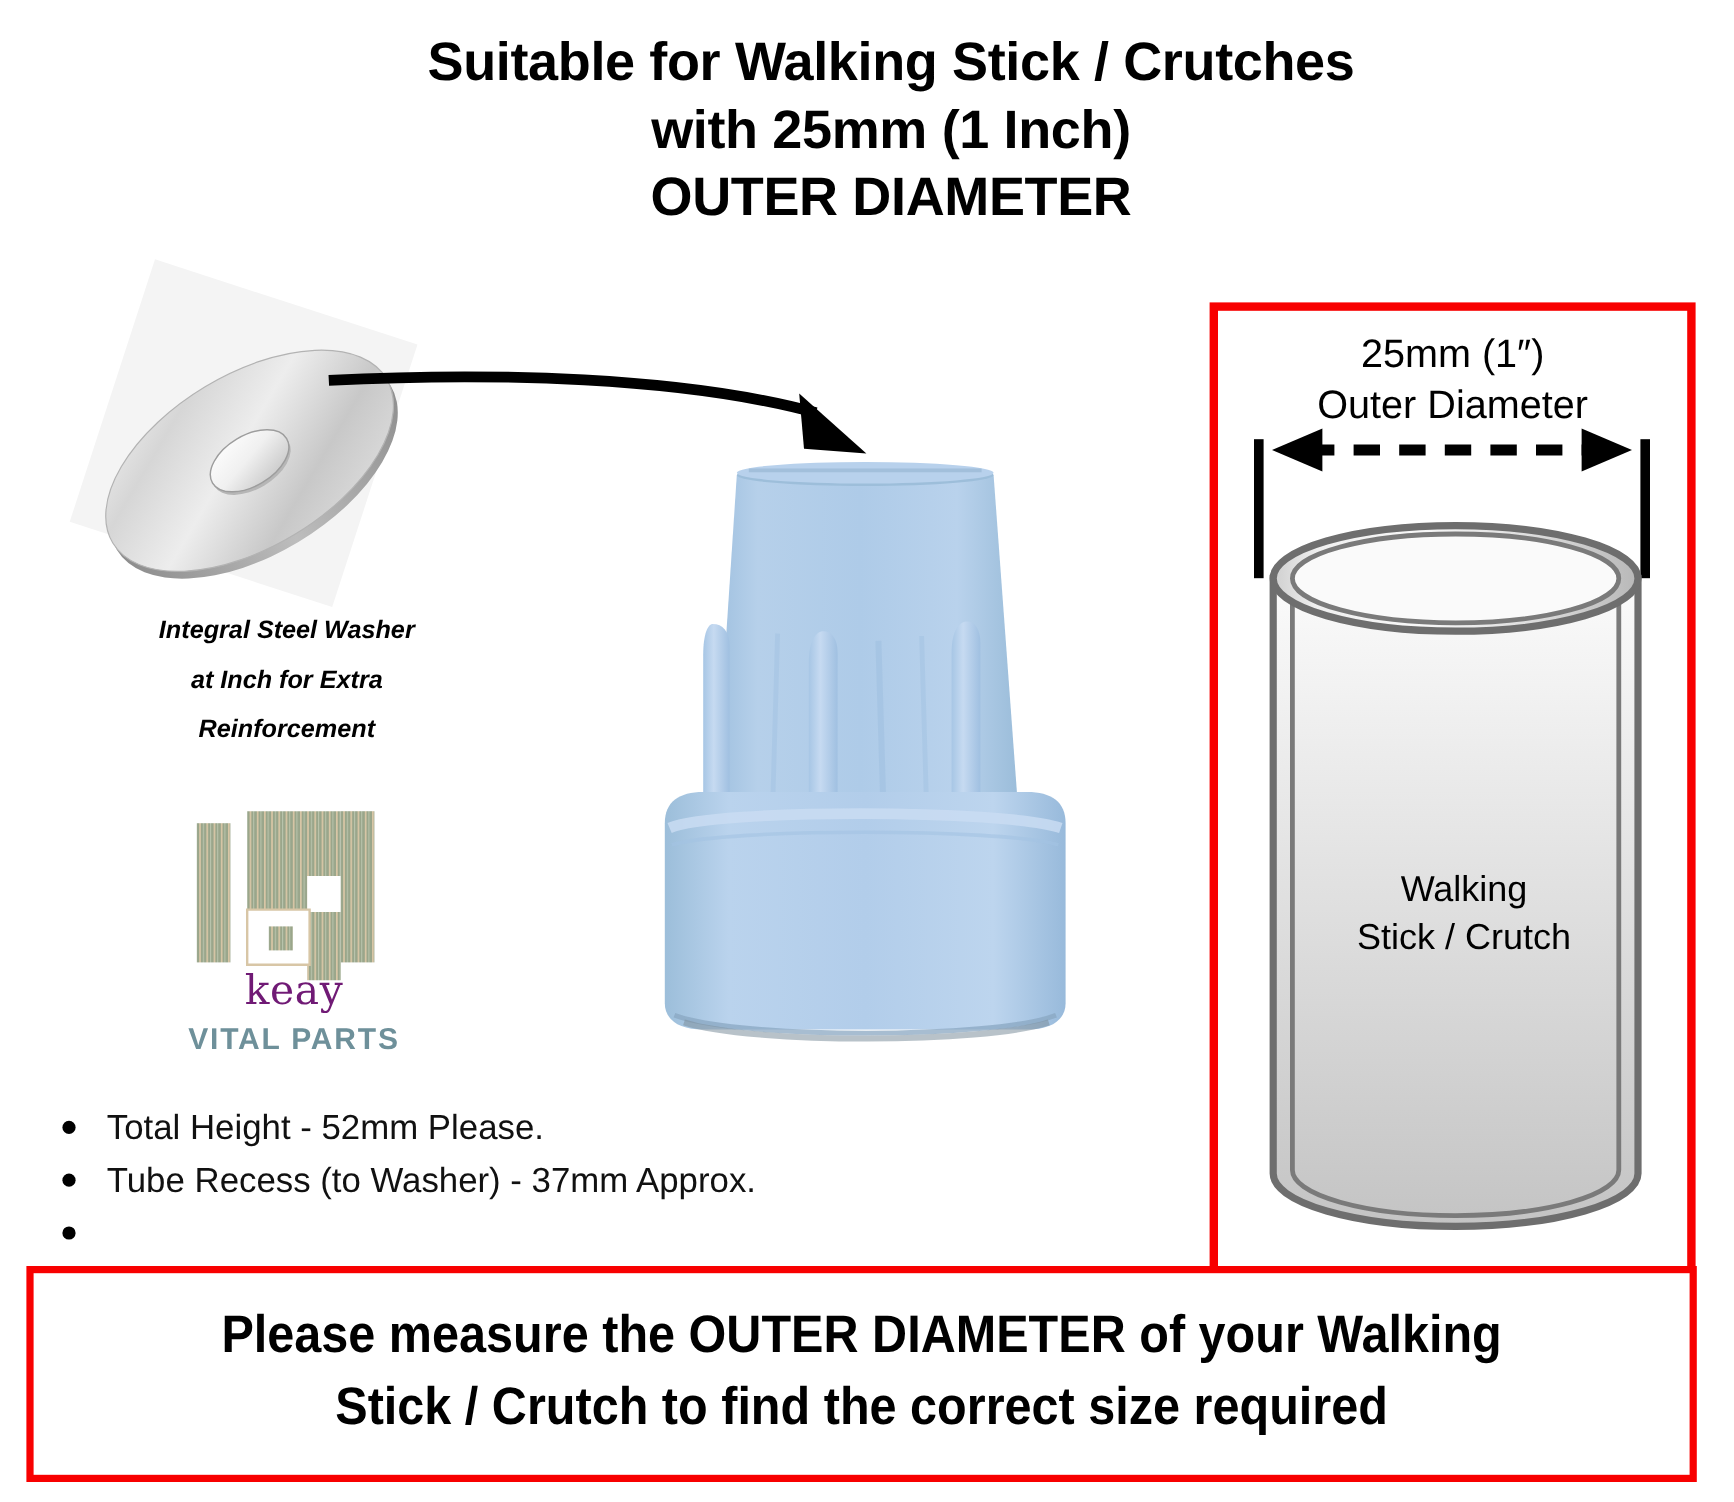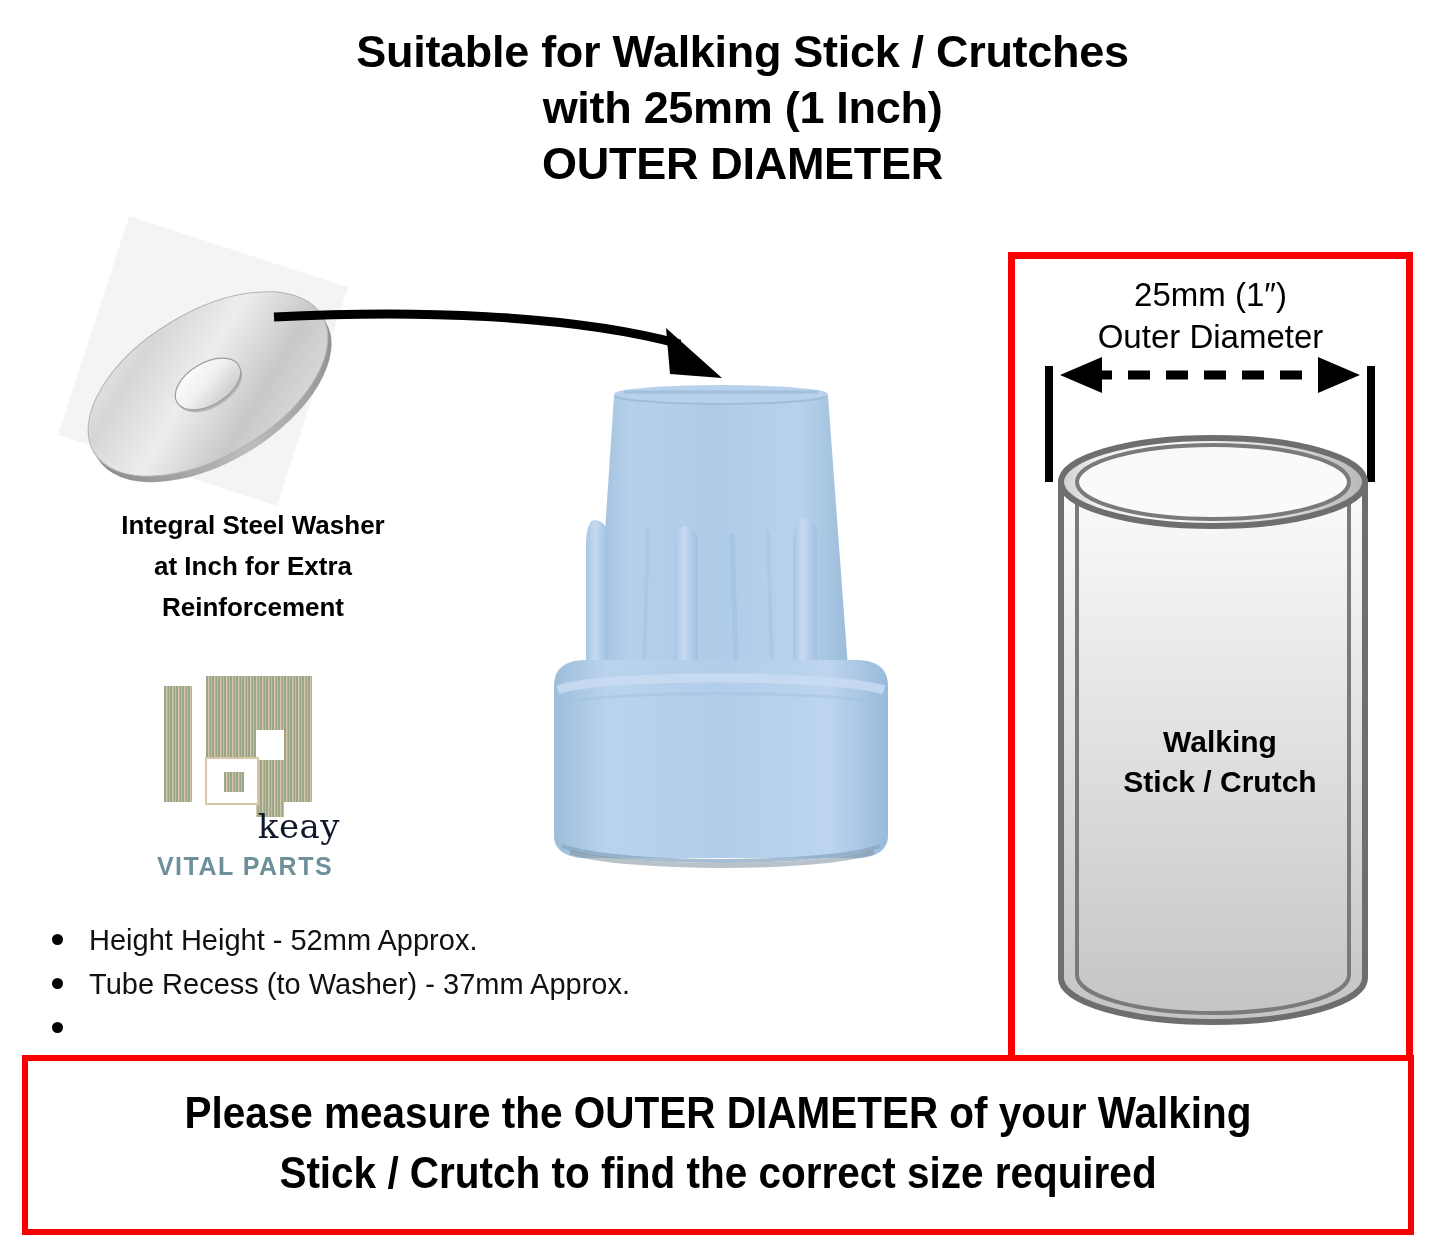--- a/index.html
+++ b/index.html
@@ -23,32 +23,32 @@
     left:30px;top:10px;width:230px;height:230px;
     background:#f4f4f4;transform:rotate(18deg);
   }
   #washer-svg{left:0;top:0;}
 
   
   #callout-arrow{left:270px;top:292px;}
 
   
   #washer-caption{
-    left:28px;top:505px;width:450px;text-align:center;
-    font-weight:bold;font-size:26px;line-height:41px;
+    left:14px;top:505px;width:450px;text-align:center;
+    font-weight:bold;font-size:21px;line-height:41px;font-style:italic;
   }
   #washer-caption span{display:block;}
 
   
   #brand-logo{left:150px;top:672px;width:190px;height:215px;}
   #logo-mark{left:10px;top:0;width:160px;height:145px;}
   #logo-keay{
-    left:0;top:135px;width:190px;text-align:right;
+    left:0;top:135px;width:190px;text-align:center;
     font-family:"DejaVu Serif","Liberation Serif",serif;
-    font-size:34px;color:#0f172a;letter-spacing:0.5px;line-height:38px;
+    font-size:34px;color:#701a75;letter-spacing:0.5px;line-height:38px;
   }
   #logo-tagline{
     left:0;top:180px;width:190px;text-align:center;
     font-weight:bold;font-size:25px;color:#6e909a;letter-spacing:1.5px;
   }
 
   
   #spec-list{left:52px;top:918px;width:700px;}
   .spec-item{
     display:flex;align-items:flex-start;
@@ -69,21 +69,21 @@
   }
   #panel-heading{
     left:1008px;top:274px;width:405px;text-align:center;
     font-weight:normal;font-size:33px;line-height:42px;
   }
   #panel-heading span{display:block;}
   #dim-graphic{left:1030px;top:352px;}
   #tube-graphic{left:1043px;top:430px;}
   #tube-label{
     left:1055px;top:722px;width:330px;text-align:center;
-    font-weight:bold;font-size:30px;line-height:40px;
+    font-weight:normal;font-size:30px;line-height:40px;
   }
   #tube-label span{display:block;}
 
   
   #measure-banner{
     left:22px;top:1055px;width:1392px;height:180px;
     border:6px solid #f80000;background:#fff;box-sizing:border-box;
   }
   #measure-text{
     left:22px;top:1083px;width:1392px;text-align:center;
@@ -165,21 +165,21 @@
     <rect x="64" y="100" width="20" height="20" fill="url(#stripes)"></rect>
     <rect x="124" y="4" width="28" height="126" fill="url(#stripes)"></rect>
   </svg>
   <div class="abs" id="logo-keay">keay</div>
   <div class="abs" id="logo-tagline">VITAL PARTS</div>
 </div>
 
 <div class="abs" id="spec-list">
   <div class="spec-item">
     <span class="spec-dot"></span>
-    <span>Height Height - 52mm Approx.</span>
+    <span>Total Height - 52mm Please.</span>
   </div>
   <div class="spec-item">
     <span class="spec-dot"></span>
     <span>Tube Recess (to Washer) - 37mm Approx.</span>
   </div>
   <div class="spec-item">
     <span class="spec-dot"></span>
   </div>
 </div>
 

